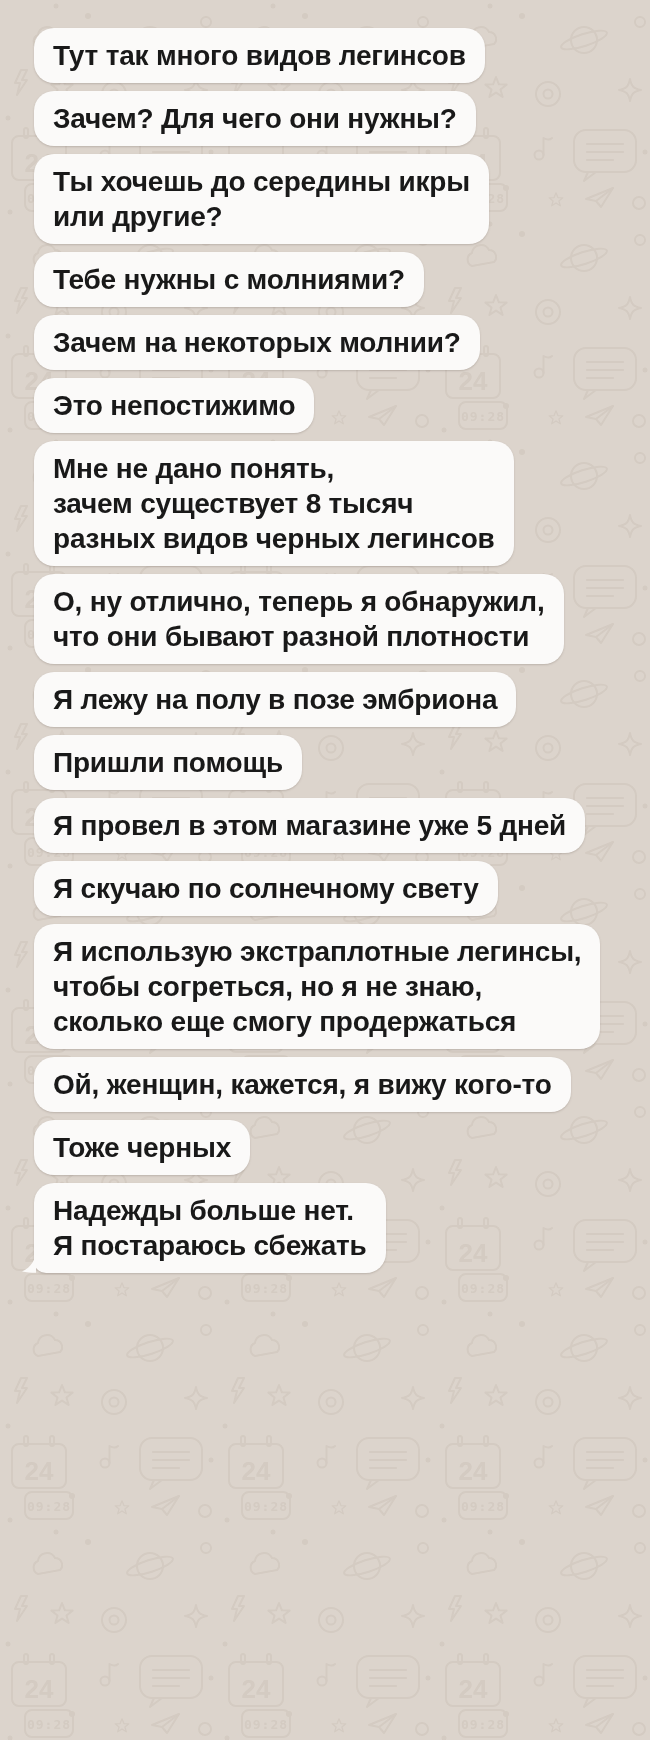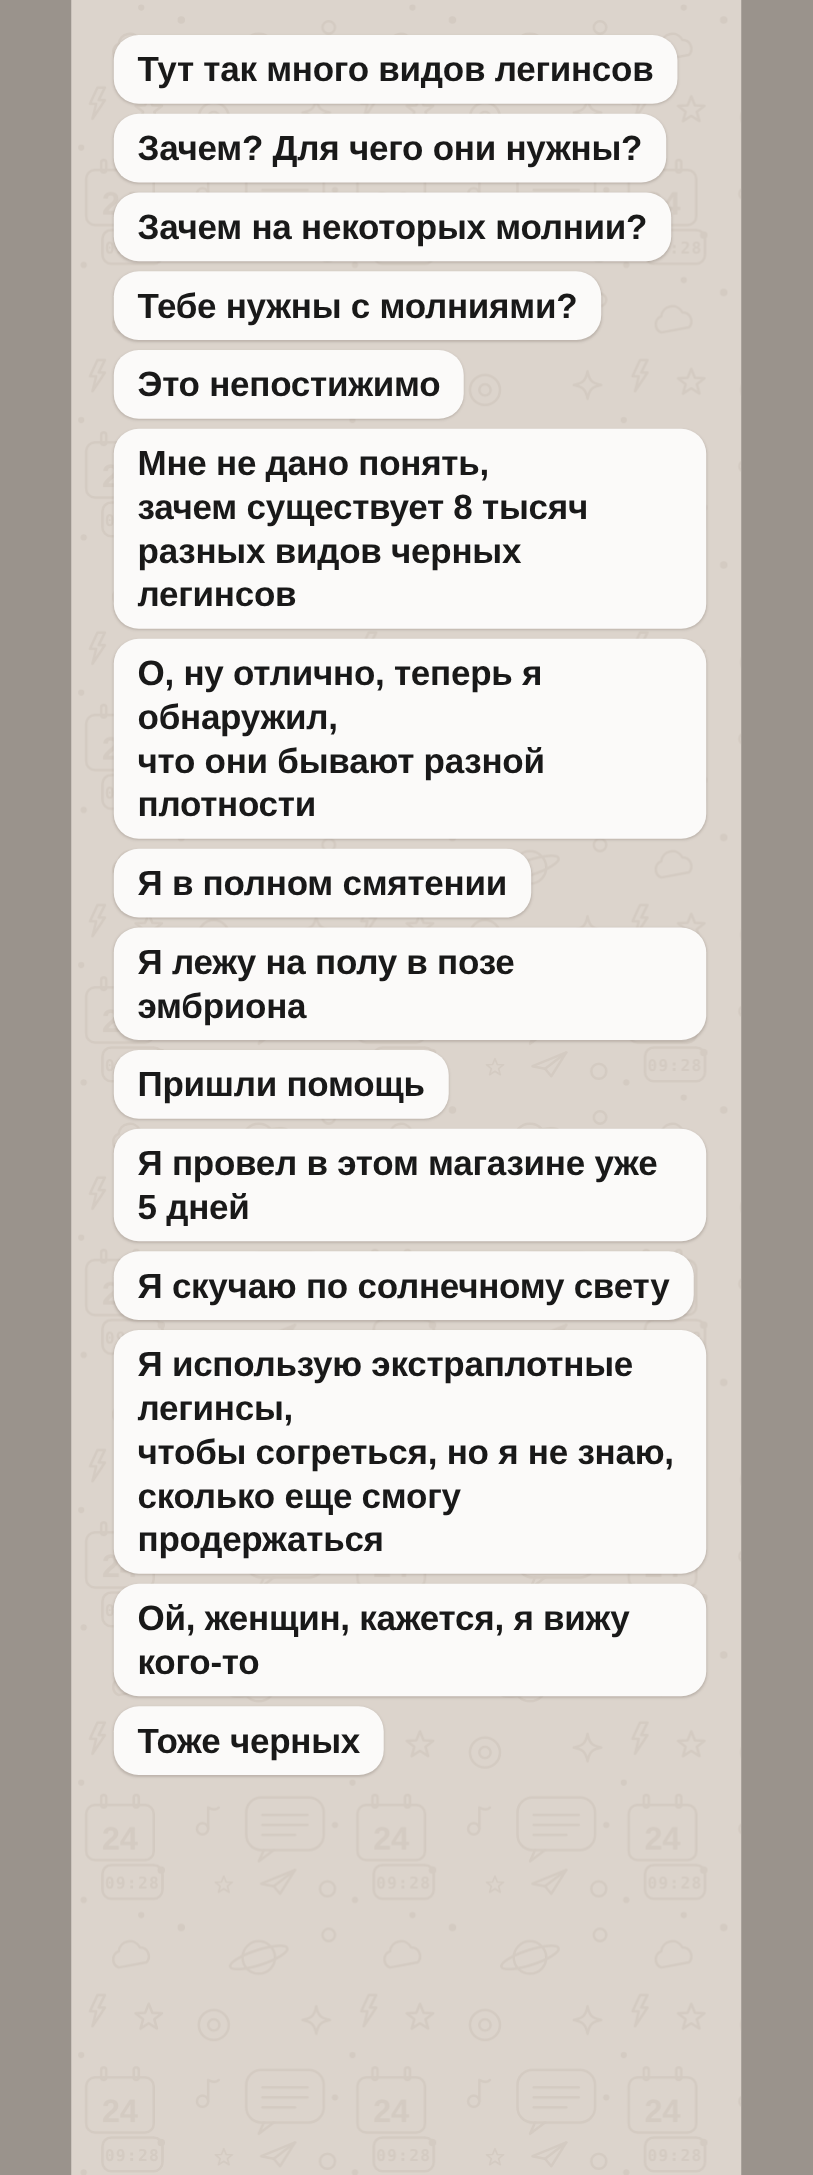--- a/index.html
+++ b/index.html
@@ -4,21 +4,21 @@
 <style>
   html,body{margin:0;padding:0;background:#9a938c;}
   :root{
     --bg:#dcd4cc;
     --doodle:#cbc1b7;
     --bubble:#fbfaf9;
     --ink:#191919;
   }
   .screen{
     position:relative;
-    width:536px;height:1740px;
+    width:650px;height:1740px;
     background:var(--bg);
     overflow:hidden;
     margin:0 auto;
   }
   .wallpaper{
     position:absolute;left:0;top:0;width:100%;height:100%;
     display:block;
   }
   .doodle{
     fill:none;stroke:var(--doodle);stroke-width:2;
@@ -124,33 +124,38 @@
           <circle class="doodle-dot" cx="211" cy="152" r="2.5"></circle>
         </g>
       </pattern>
     </defs>
     <rect x="0" y="0" width="650" height="1740" fill="url(#doodles)"></rect>
   </svg>
 
   <main class="messages">
       <div class="bubble"><span class="btext">Тут так много видов легинсов</span></div>
       <div class="bubble"><span class="btext">Зачем? Для чего они нужны?</span></div>
+      <div class="bubble"><span class="btext">Ты хочешь до середины икры
+или другие?</span></div>
+      <div class="bubble"><span class="btext">Тебе нужны с молниями?</span></div>
       <div class="bubble"><span class="btext">Зачем на некоторых молнии?</span></div>
-      <div class="bubble"><span class="btext">Тебе нужны с молниями?</span></div>
       <div class="bubble"><span class="btext">Это непостижимо</span></div>
       <div class="bubble"><span class="btext">Мне не дано понять,
 зачем существует 8 тысяч
 разных видов черных легинсов</span></div>
       <div class="bubble"><span class="btext">О, ну отлично, теперь я обнаружил,
 что они бывают разной плотности</span></div>
-      <div class="bubble"><span class="btext">Я в полном смятении</span></div>
       <div class="bubble"><span class="btext">Я лежу на полу в позе эмбриона</span></div>
       <div class="bubble"><span class="btext">Пришли помощь</span></div>
       <div class="bubble"><span class="btext">Я провел в этом магазине уже 5 дней</span></div>
       <div class="bubble"><span class="btext">Я скучаю по солнечному свету</span></div>
       <div class="bubble"><span class="btext">Я использую экстраплотные легинсы,
 чтобы согреться, но я не знаю,
 сколько еще смогу продержаться</span></div>
       <div class="bubble"><span class="btext">Ой, женщин, кажется, я вижу кого-то</span></div>
       <div class="bubble"><span class="btext">Тоже черных</span></div>
+      <div class="bubble has-tail"><span class="btext">Надежды больше нет.
+Я постараюсь сбежать</span><svg class="tail" width="14" height="22" viewBox="0 0 14 22">
+          <path d="M14 0 C13.5 8.5 9.5 16 0 20.6 C4 21.6 9 21.8 14 21.8 Z"></path>
+        </svg></div>
     </main>
 
 </div>
 
 </body></html>

